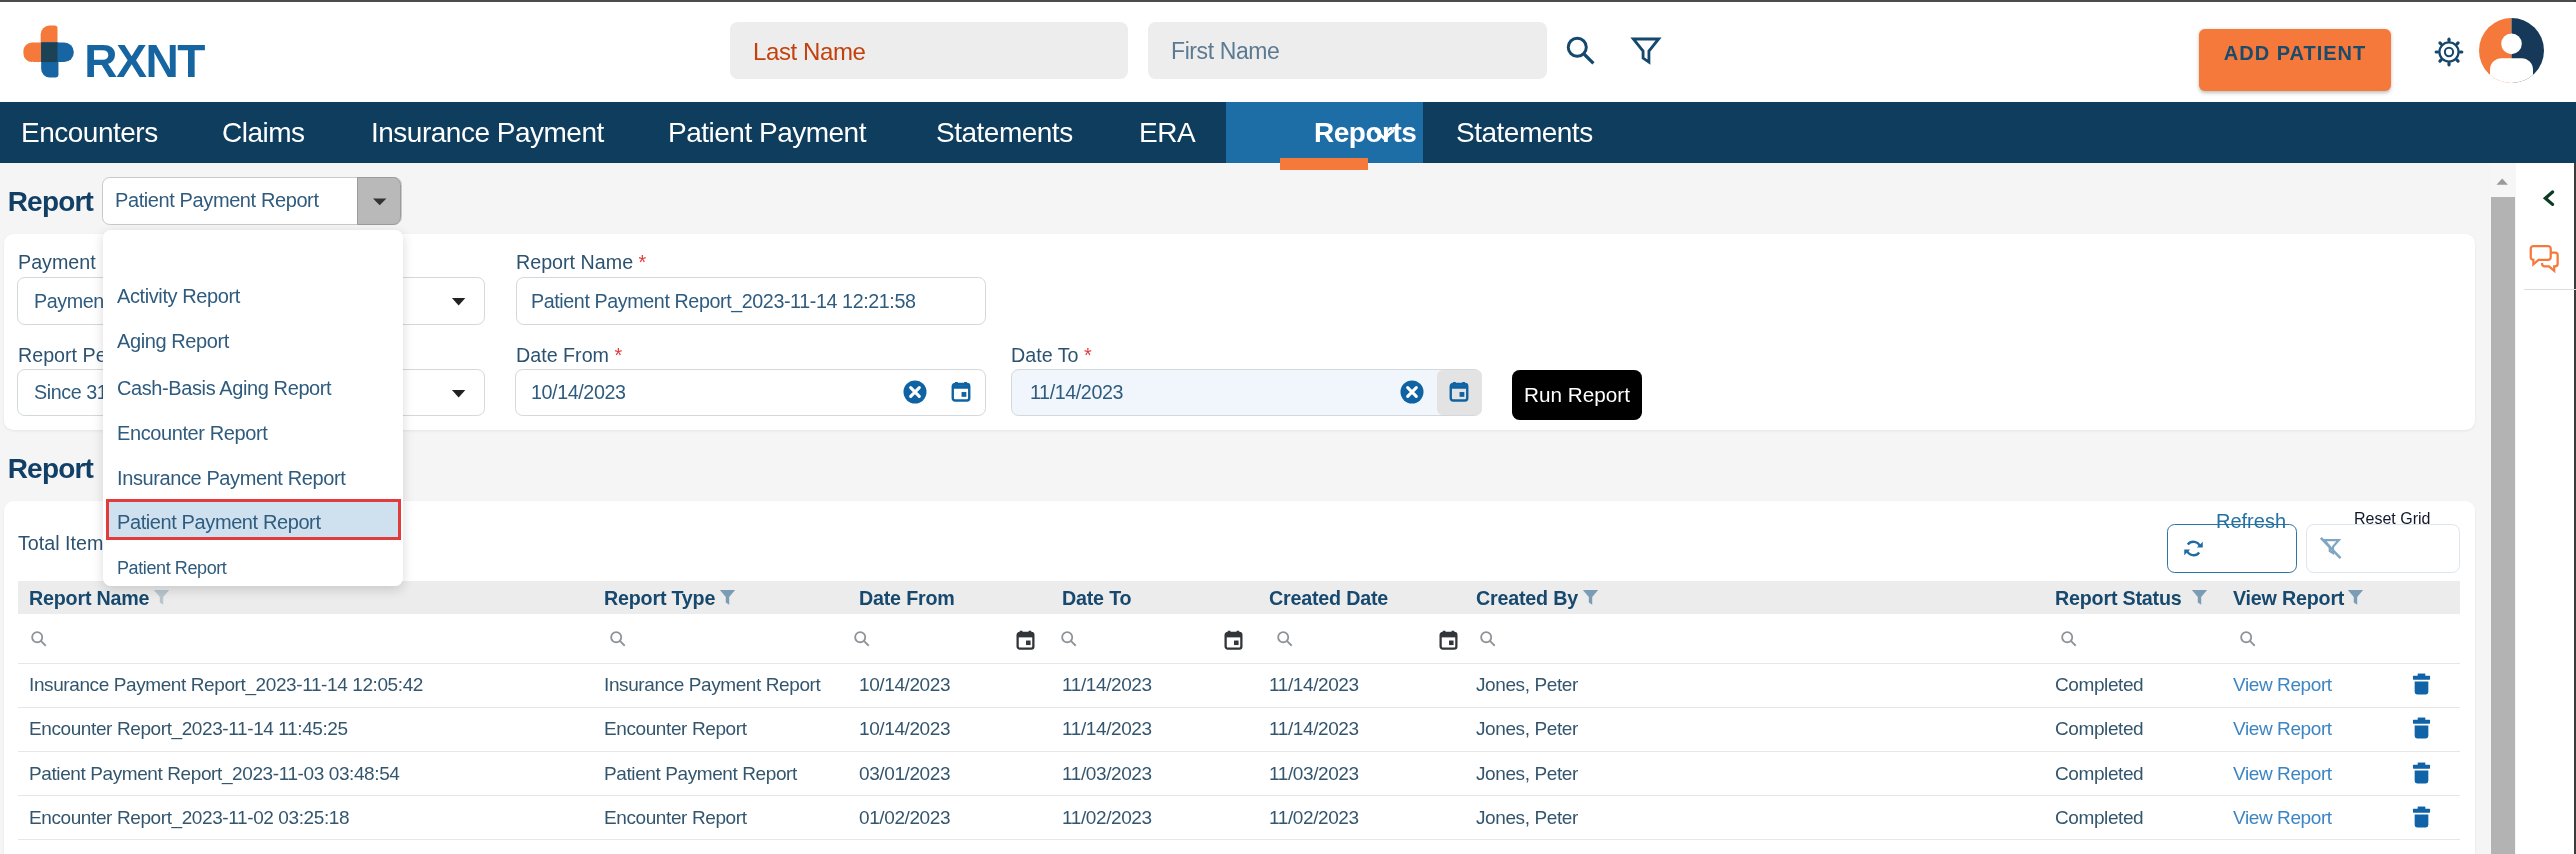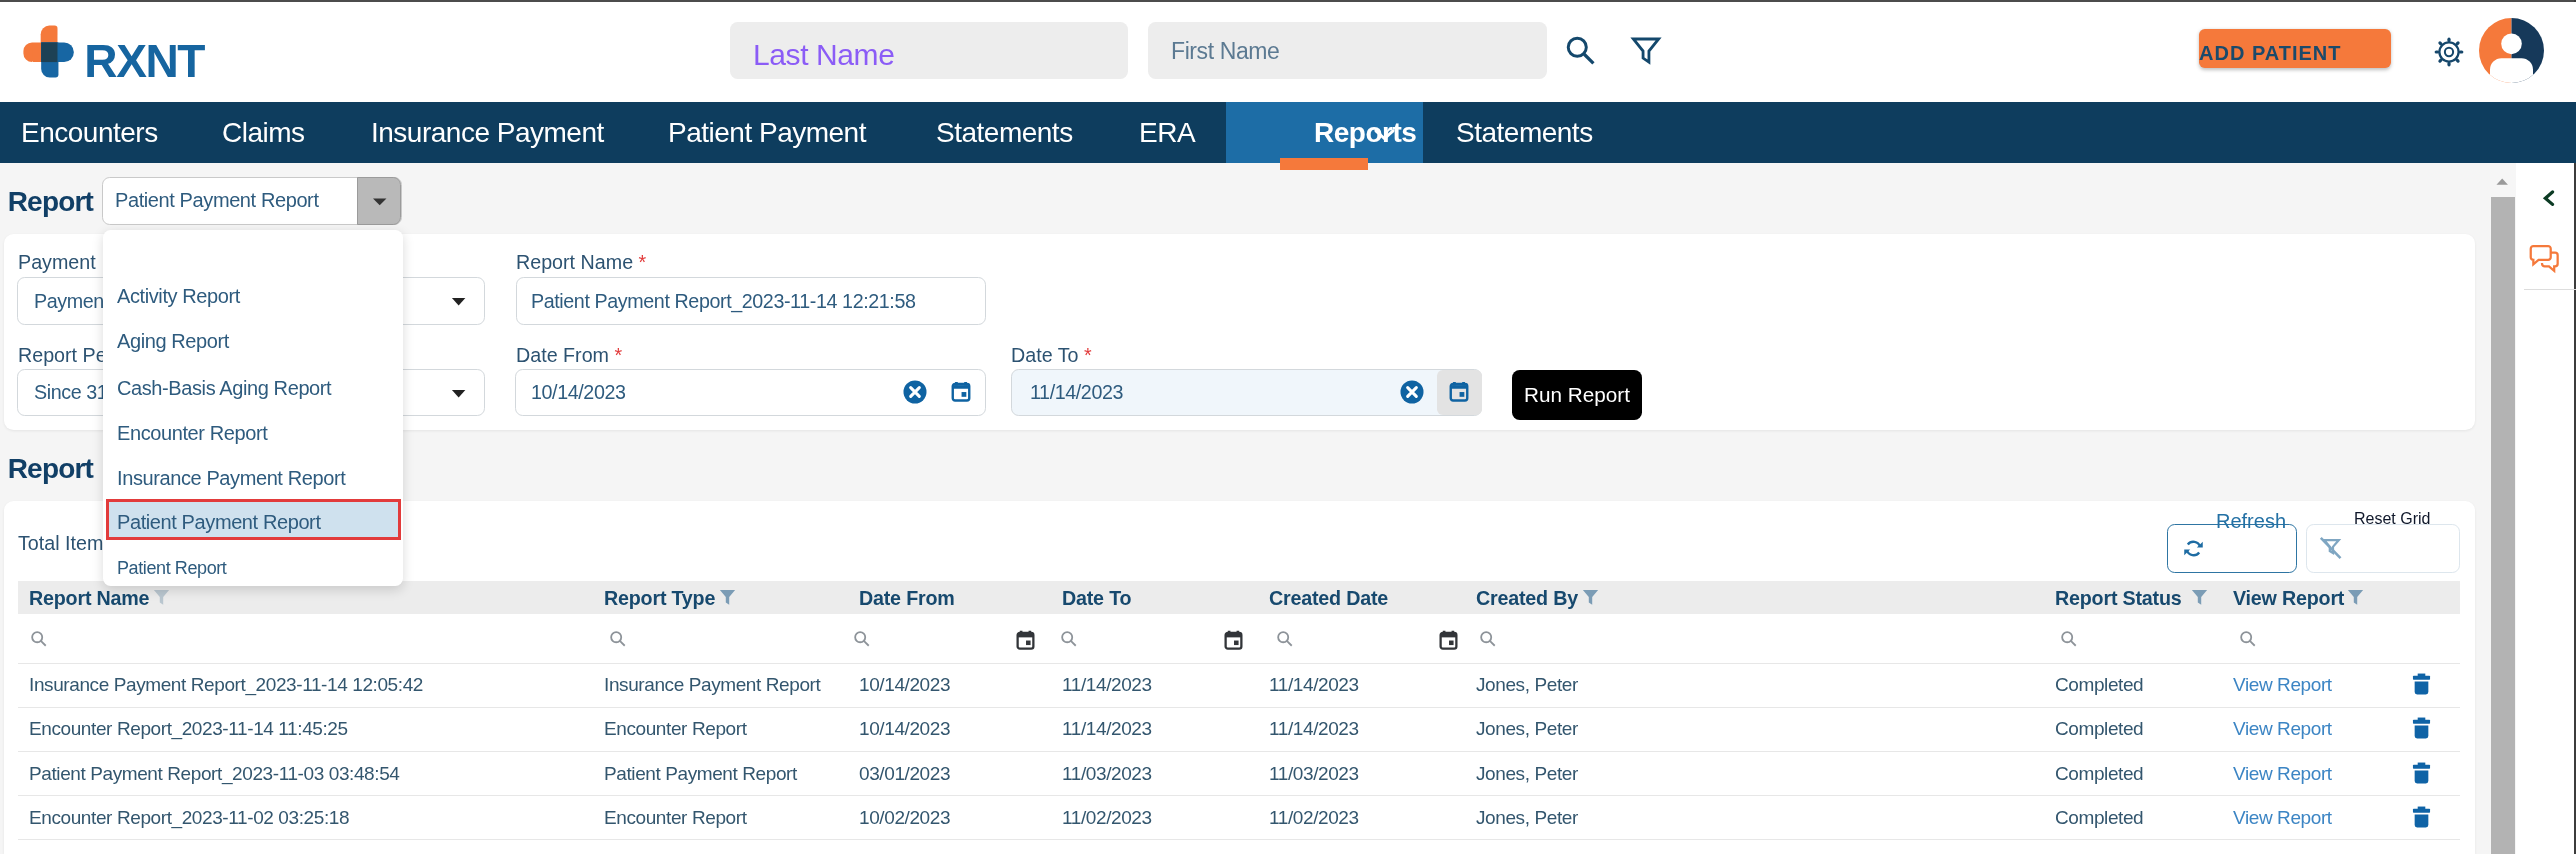--- a/index.html
+++ b/index.html
@@ -27,34 +27,34 @@
   <path d="M29.5 2.5 h5.5 a3 3 0 0 1 3 3 v35 h-17.5 v-29 a9 9 0 0 1 9 -9 z" fill="#f5793b"></path>
   <path d="M11.5 20 h26.5 v20.5 h-24 a3 3 0 0 1 -3 -3 v-8.5 z" fill="#f5793b"></path>
   <path d="M2.5 29 a9 9 0 0 1 9 -9 v20.5 a9 9 0 0 1 -9 -9 z" fill="#f5793b"></path>
   <path d="M21 20 h24 a10 10 0 0 1 10 10 v0.5 a10 10 0 0 1 -10 10 h-24 z" fill="#1766a3"></path>
   <path d="M21 20 h18 v33.5 a3 3 0 0 1 -3 3 h-6 a9 9 0 0 1 -9 -9 z" fill="#1766a3"></path>
   <path d="M21 20 h17 v20.5 h-17 z" fill="#1d4155"></path>
   <text x="66" y="56.5" font-family="Liberation Sans,sans-serif" font-size="48" font-weight="bold" letter-spacing="-1.5" fill="#1665a0">RXNT</text>
 </svg>
 </div>
 <div class="inp" style="left:730px;top:22px;width:398px;height:57px;background:#ededed;border:none"></div>
-<div class="abs itx" style="left:753px;top:38px;color:#8b5cf6;font-size:30px">Last Name</div>
+<div class="abs itx" style="left:753px;top:38px;color:#c2410c;font-size:24px">Last Name</div>
 <div class="inp" style="left:1148px;top:22px;width:399px;height:57px;background:#ededed;border:none"></div>
 <div class="abs itx" style="left:1171px;top:38px;color:#5c7a92;font-size:23px">First Name</div>
 
 <svg class="abs" style="left:1565px;top:35px" width="31" height="31" viewBox="0 0 24 24" fill="none" stroke="#14486c" stroke-width="2.3">
     <circle cx="9.5" cy="9.5" r="7"></circle>
     <line x1="14.9" y1="14.9" x2="22" y2="22" stroke-width="2.5"></line>
   </svg>
 
 <svg class="abs" style="left:1630px;top:35px" width="32" height="32" viewBox="0 0 24 24" fill="none" stroke="#14486c" stroke-width="2.1" stroke-linejoin="miter">
     <path d="M2.5 3 h19 l-7.3 9 v8.3 l-4.4 -3 v-5.3 z"></path>
   </svg>
 
-<div class="abs" style="left:2199px;top:29px;width:192px;height:39px;background:#f5793b;border-radius:5.8px;box-shadow:0 1.9px 3.8px rgba(0,0,0,.25);color:#1b4a6b;font-weight:bold;font-size:20px;letter-spacing:1px;text-align:left;line-height:49px">ADD PATIENT</div>
+<div class="abs" style="left:2199px;top:29px;width:192px;height:62px;background:#f5793b;border-radius:5.8px;box-shadow:0 1.9px 3.8px rgba(0,0,0,.25);color:#1b4a6b;font-weight:bold;font-size:20px;letter-spacing:1px;text-align:center;line-height:49px">ADD PATIENT</div>
 
 <svg class="abs" style="left:2433px;top:36px" width="32" height="32" viewBox="0 0 24 24" fill="none" stroke="#16476b">
 <circle cx="12" cy="12" r="3.1" stroke-width="1.5"></circle>
 <circle cx="12" cy="12" r="7.2" stroke-width="1.7"></circle>
 <g stroke-width="2.4" stroke-linecap="round">
 <line x1="12" y1="2.4" x2="12" y2="3.4"></line>
       <line x1="12" y1="20.6" x2="12" y2="21.6"></line>
 <line x1="2.4" y1="12" x2="3.4" y2="12"></line>
       <line x1="20.6" y1="12" x2="21.6" y2="12"></line>
 <line x1="5.2" y1="5.2" x2="5.9" y2="5.9"></line>
@@ -283,21 +283,21 @@
 <div class="cell" style="left:2055px;top:763px">Completed</div>
 <div class="cell" style="left:2233px;top:763px;color:#3c85c4">View Report</div>
 <svg class="abs tr" style="left:2412px;top:762px" width="19" height="22" viewBox="0 0 20 23">
     <rect x="6" y="0.5" width="8" height="3" fill="#0f63a6"></rect>
     <rect x="1" y="2.8" width="18" height="4.2" rx="0.8" fill="#0f63a6"></rect>
     <path d="M2.8 8.8 h14.4 v11.2 a2.6 2.6 0 0 1 -2.6 2.6 h-9.2 a2.6 2.6 0 0 1 -2.6 -2.6 z" fill="#0f63a6"></path>
   </svg>
 
 <div class="cell" style="left:29px;top:807px">Encounter Report_2023-11-02 03:25:18</div>
 <div class="cell" style="left:604px;top:807px">Encounter Report</div>
-<div class="cell" style="left:859px;top:807px">10/02/2023</div>
+<div class="cell" style="left:859px;top:807px">01/02/2023</div>
 <div class="cell" style="left:1062px;top:807px">11/02/2023</div>
 <div class="cell" style="left:1269px;top:807px">11/02/2023</div>
 <div class="cell" style="left:1476px;top:807px">Jones, Peter</div>
 <div class="cell" style="left:2055px;top:807px">Completed</div>
 <div class="cell" style="left:2233px;top:807px;color:#3c85c4">View Report</div>
 <svg class="abs tr" style="left:2412px;top:806px" width="19" height="22" viewBox="0 0 20 23">
     <rect x="6" y="0.5" width="8" height="3" fill="#0f63a6"></rect>
     <rect x="1" y="2.8" width="18" height="4.2" rx="0.8" fill="#0f63a6"></rect>
     <path d="M2.8 8.8 h14.4 v11.2 a2.6 2.6 0 0 1 -2.6 2.6 h-9.2 a2.6 2.6 0 0 1 -2.6 -2.6 z" fill="#0f63a6"></path>
   </svg>

